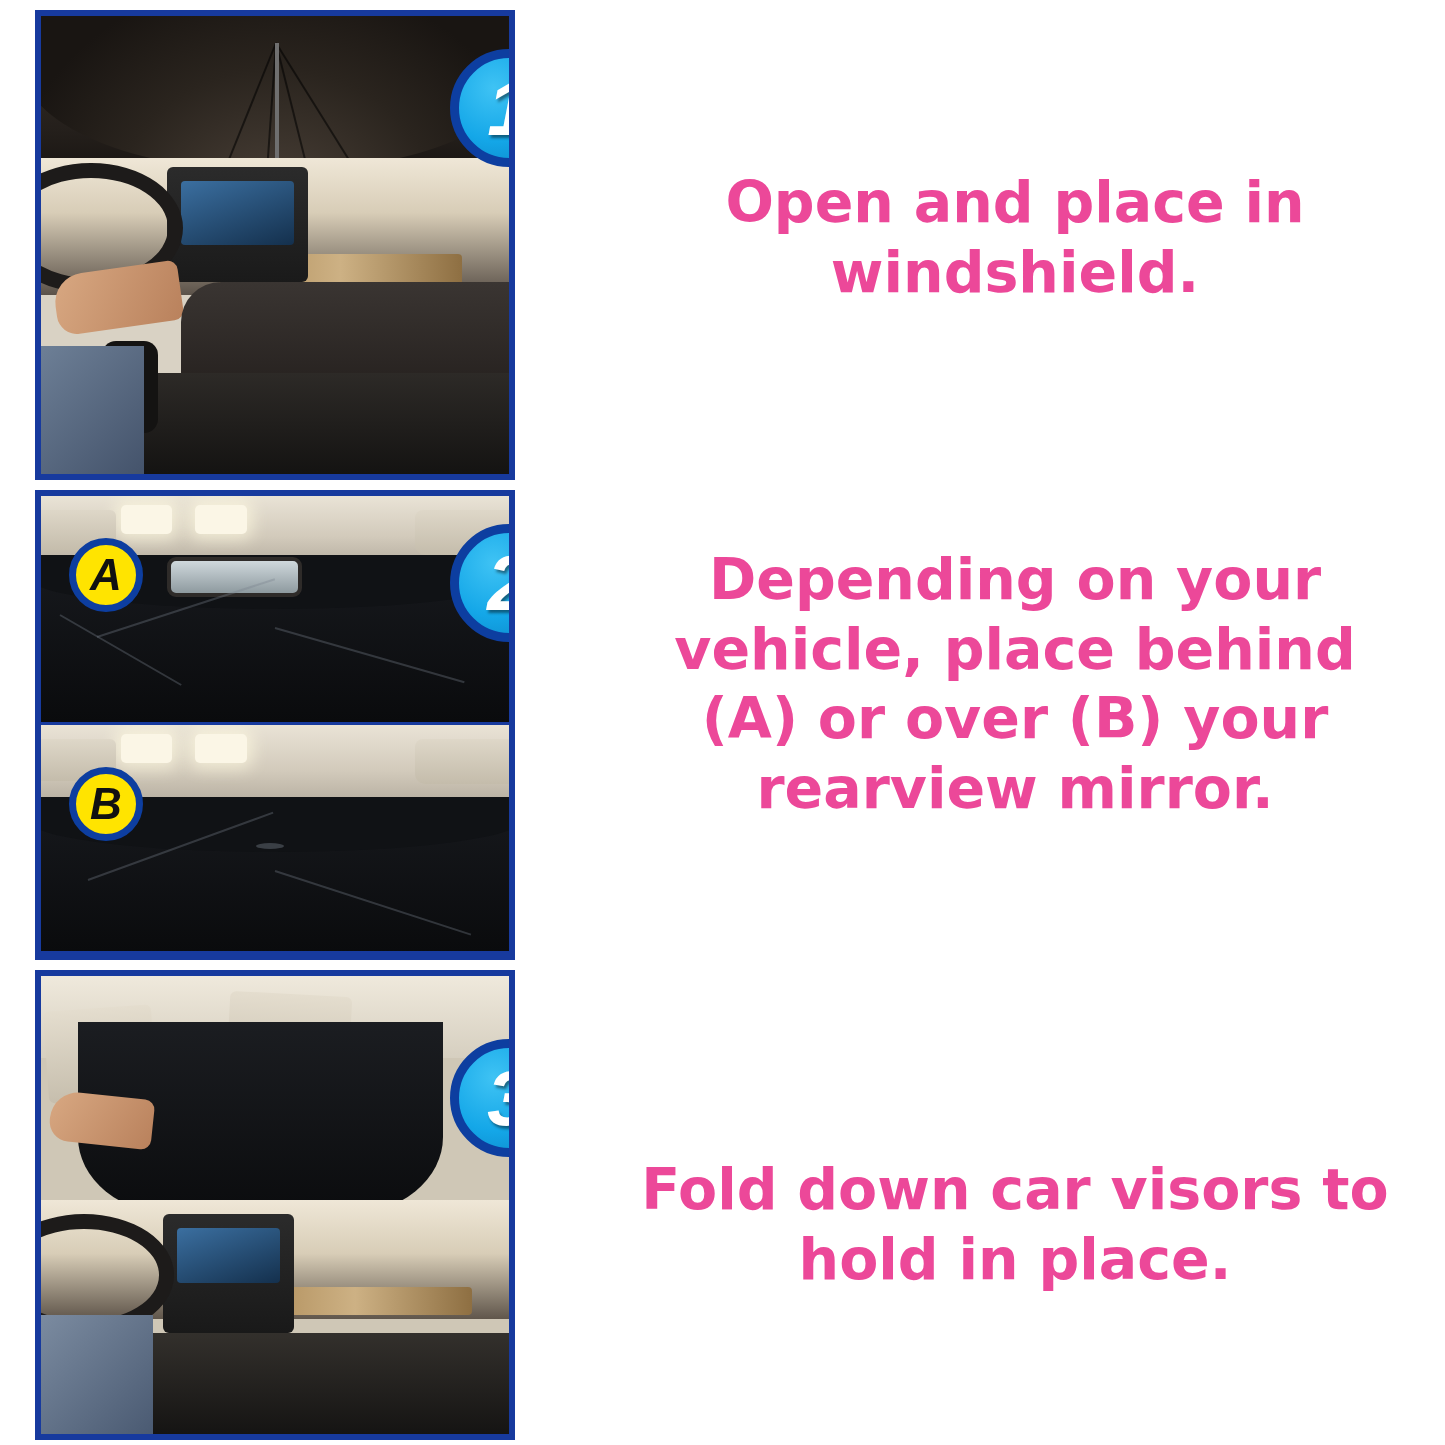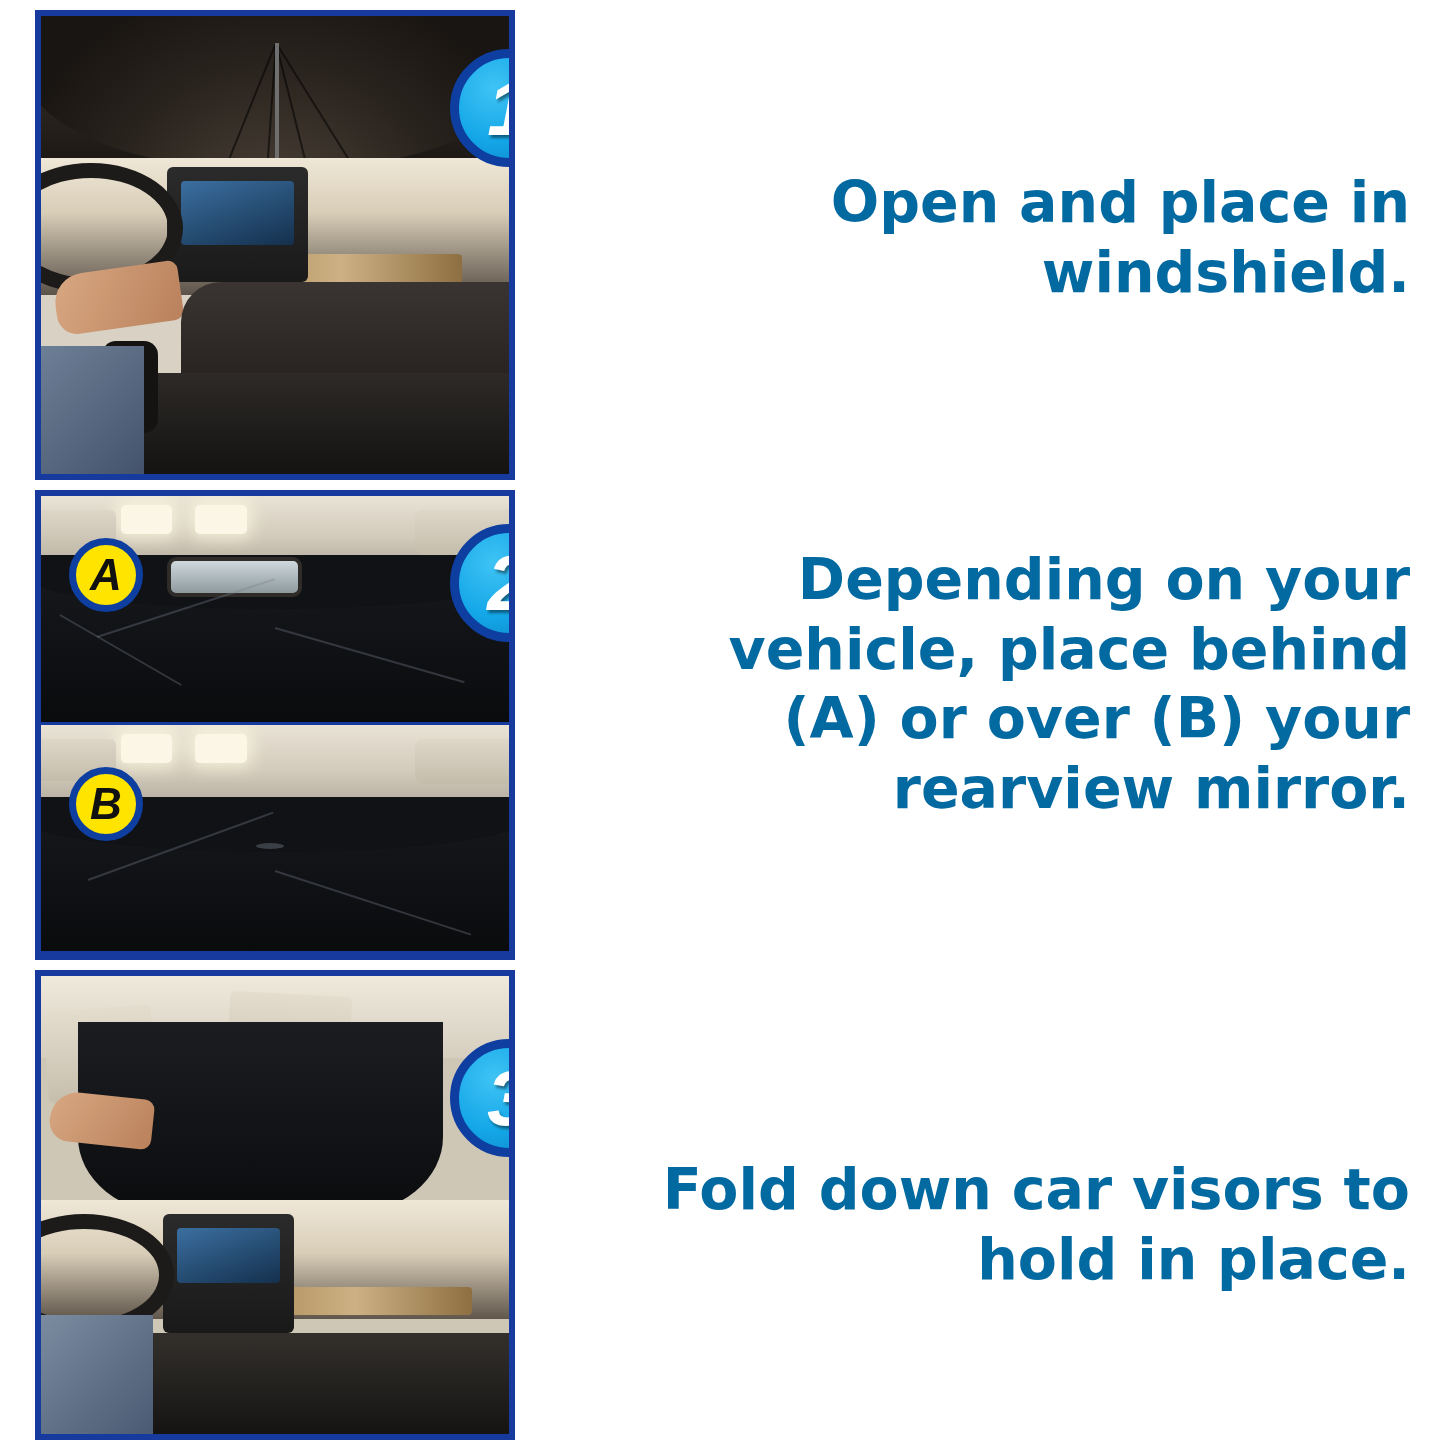--- a/index.html
+++ b/index.html
@@ -258,22 +258,22 @@
   .car3 .shifter {
     position:absolute; left:12%; bottom:6%; width:11%; height:18%;
     background:#141312; border-radius:14px;
   }
 
   
   .caption {
     position: absolute;
     left: 620px;
     width: 790px;
-    text-align: right;
-    color: #0369a1;
+    text-align: center;
+    color: #ec4899;
     font-weight: bold;
     line-height: 1.22;
     font-family: "DejaVu Sans", "Liberation Sans", sans-serif;
   }
   .caption-1 { top: 168px; font-size: 57px; }
   .caption-2 { top: 545px; font-size: 57px; }
   .caption-3 { top: 1155px; font-size: 57px; }
 </style>
 </head>
 <body>

